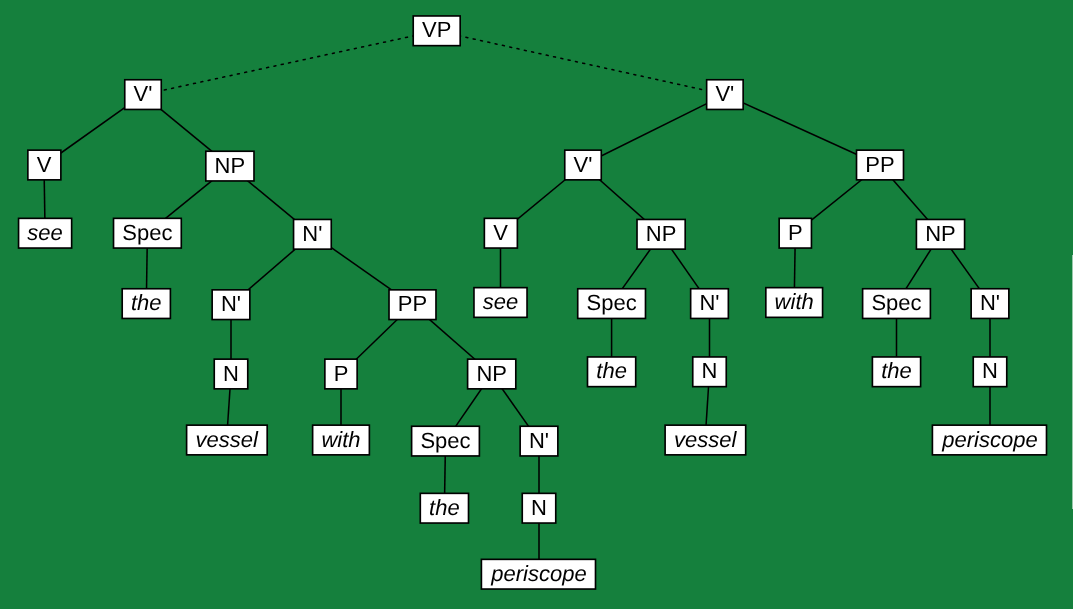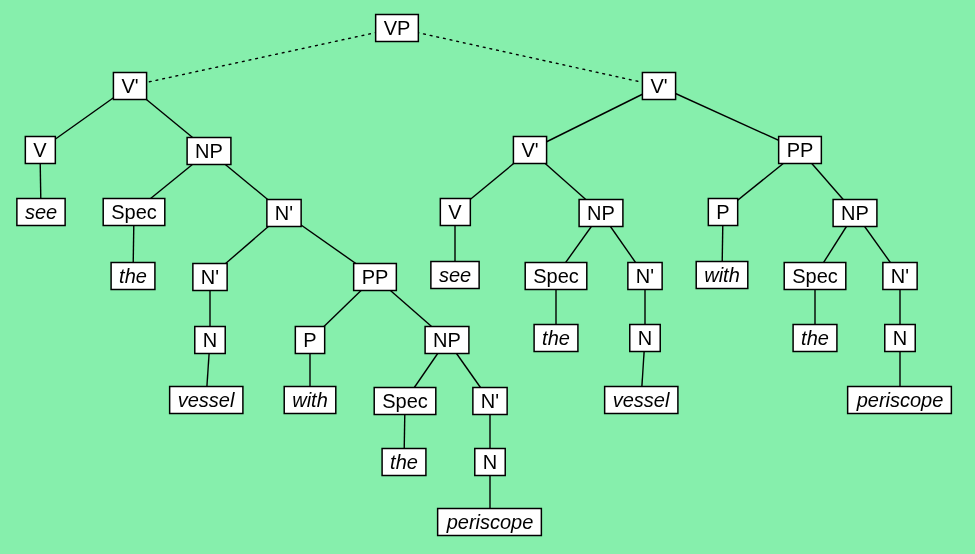--- a/index.html
+++ b/index.html
@@ -4,21 +4,21 @@
 <style>
   html, body {
     margin: 0;
     padding: 0;
     background: #ffffff;
   }
   .stage {
     position: relative;
     width: 975px;
     height: 554px;
-    background: #86efac;
+    background: #15803d;
     overflow: hidden;
   }
   svg {
     display: block;
     width: 975px;
     height: 554px;
   }
   .node-label {
     font-family: "Liberation Sans", sans-serif;
     font-size: 20px;

